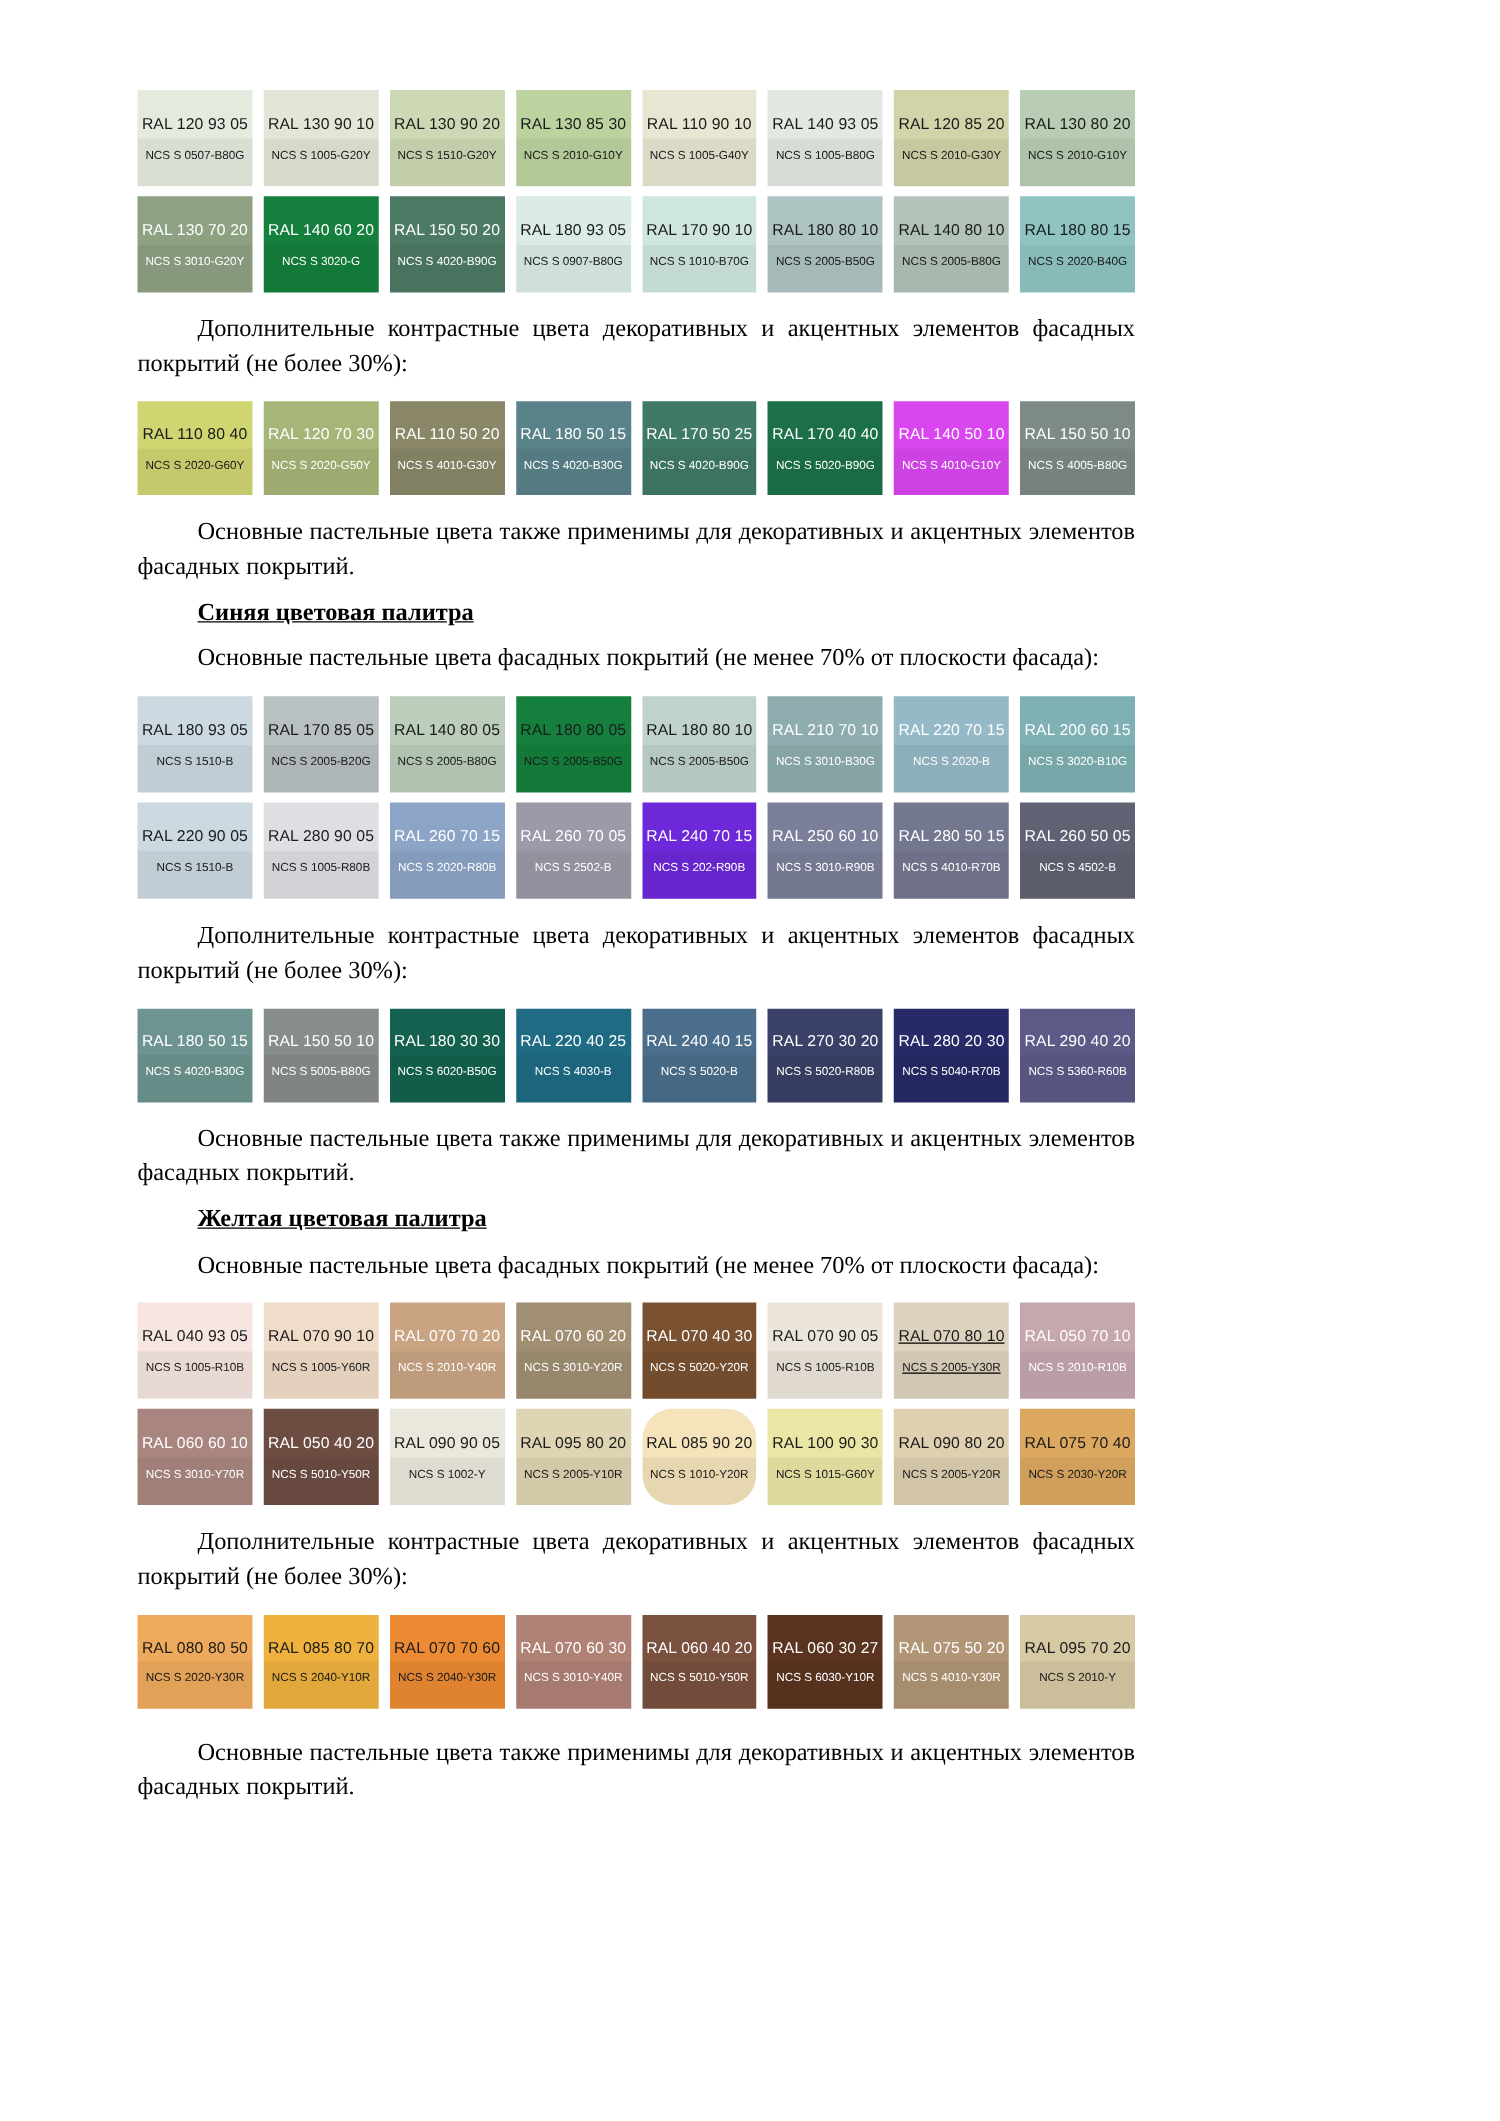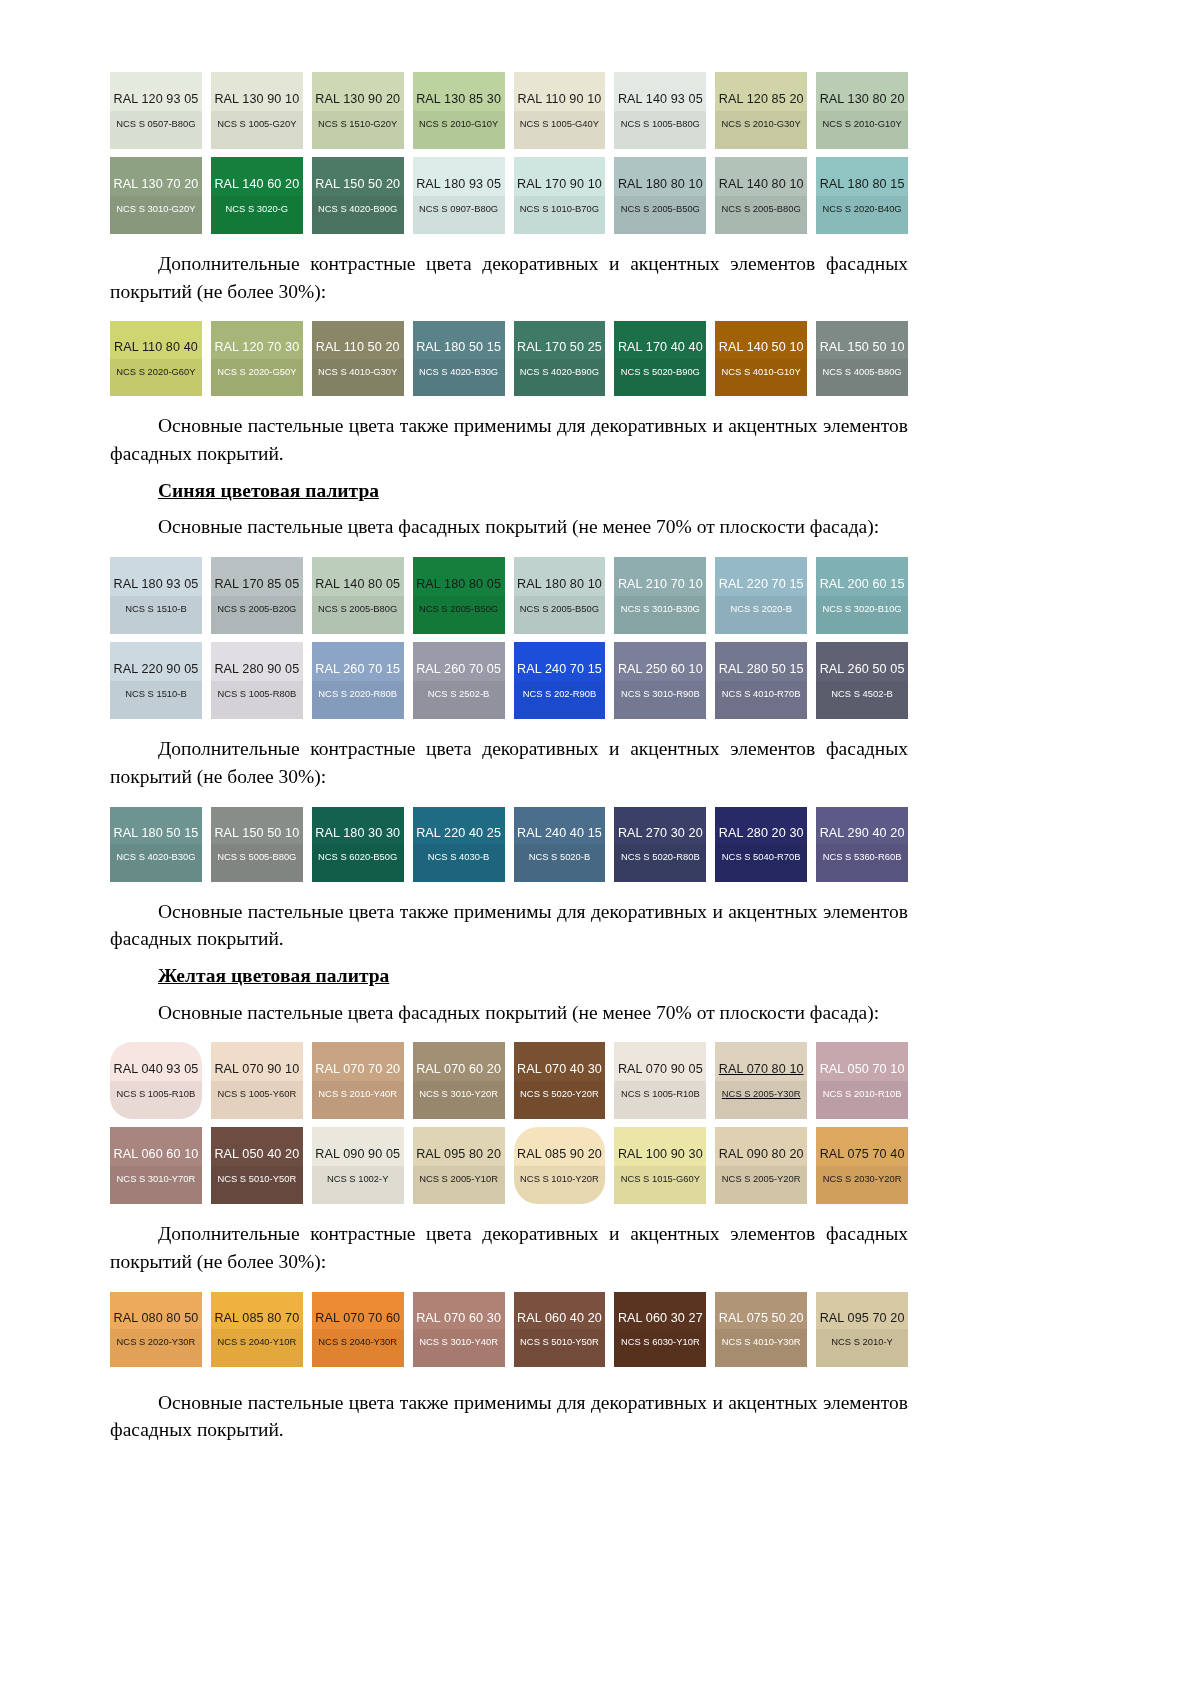--- a/index.html
+++ b/index.html
@@ -220,21 +220,21 @@
       <div class="swatch dark" style="background: rgb(63, 122, 102);">
         <div class="band"></div>
         <div class="ral">RAL 170 50 25</div>
         <div class="ncs">NCS S 4020-B90G</div>
       </div>
       <div class="swatch dark" style="background: rgb(28, 112, 73);">
         <div class="band"></div>
         <div class="ral">RAL 170 40 40</div>
         <div class="ncs">NCS S 5020-B90G</div>
       </div>
-      <div class="swatch dark" style="background: #a16207;">
+      <div class="swatch dark" style="background: #d946ef;">
         <div class="band"></div>
         <div class="ral">RAL 140 50 10</div>
         <div class="ncs">NCS S 4010-G10Y</div>
       </div>
       <div class="swatch dark" style="background: rgb(126, 138, 134);">
         <div class="band"></div>
         <div class="ral">RAL 150 50 10</div>
         <div class="ncs">NCS S 4005-B80G</div>
       </div>
     </div>
@@ -309,21 +309,21 @@
       <div class="swatch dark" style="background: rgb(140, 164, 198);">
         <div class="band"></div>
         <div class="ral">RAL 260 70 15</div>
         <div class="ncs">NCS S 2020-R80B</div>
       </div>
       <div class="swatch dark" style="background: rgb(154, 154, 168);">
         <div class="band"></div>
         <div class="ral">RAL 260 70 05</div>
         <div class="ncs">NCS S 2502-B</div>
       </div>
-      <div class="swatch dark" style="background: #1d4ed8;">
+      <div class="swatch dark" style="background: #6d28d9;">
         <div class="band"></div>
         <div class="ral">RAL 240 70 15</div>
         <div class="ncs">NCS S 202-R90B</div>
       </div>
       <div class="swatch dark" style="background: rgb(123, 127, 153);">
         <div class="band"></div>
         <div class="ral">RAL 250 60 10</div>
         <div class="ncs">NCS S 3010-R90B</div>
       </div>
       <div class="swatch dark" style="background: rgb(116, 120, 143);">
@@ -395,21 +395,21 @@
 
   <h3 class="sub-heading">Желтая цветовая палитра</h3>
 
   <div class="gap-sm"></div>
 
   <p class="body-text">Основные пастельные цвета фасадных покрытий (не менее 70% от плоскости фасада):</p>
 
   <div class="gap-md"></div>
 
   <div class="swatch-row row-top">
-      <div class="swatch light" style="background: rgb(246, 229, 224); border-radius: 22px;">
+      <div class="swatch light" style="background: rgb(246, 229, 224);">
         <div class="band"></div>
         <div class="ral">RAL 040 93 05</div>
         <div class="ncs">NCS S 1005-R10B</div>
       </div>
       <div class="swatch light" style="background: rgb(240, 221, 201);">
         <div class="band"></div>
         <div class="ral">RAL 070 90 10</div>
         <div class="ncs">NCS S 1005-Y60R</div>
       </div>
       <div class="swatch dark" style="background: rgb(201, 164, 131);">

